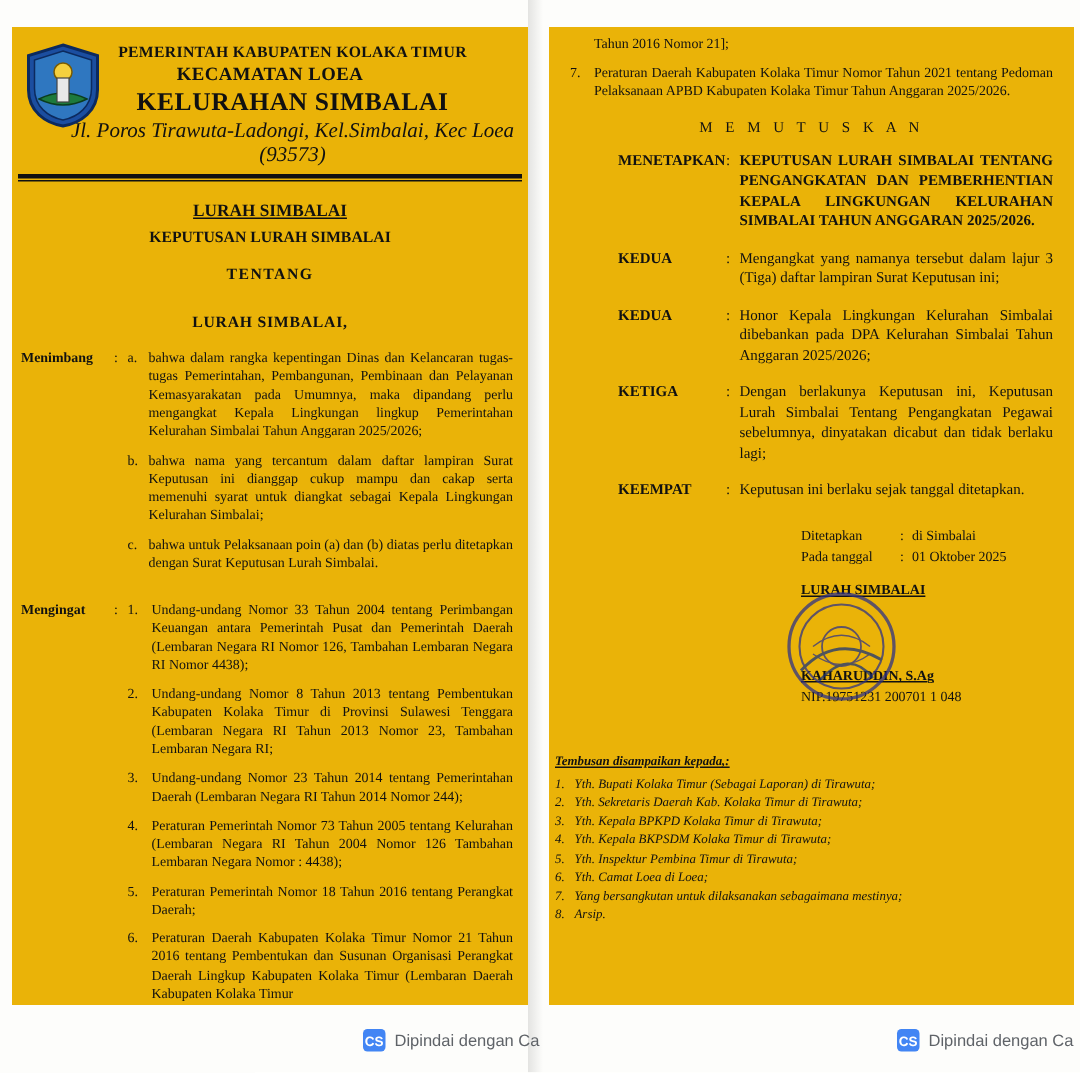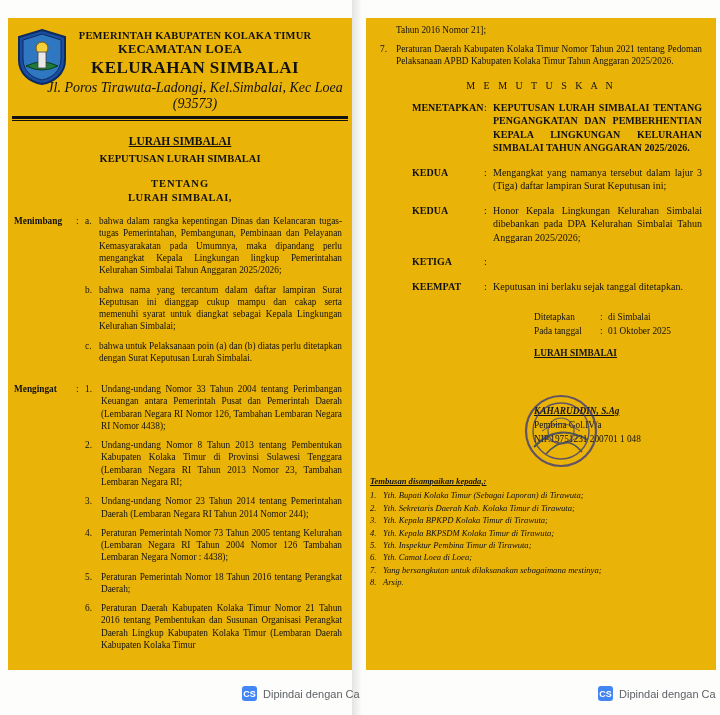--- a/index.html
+++ b/index.html
@@ -77,21 +77,21 @@
     font-size: 10.5px; font-weight: bold; margin-top: 4px; line-height: 1.45;
   }
   .t-tentang {
     font-size: 10.5px; font-weight: bold; margin-top: 12px; letter-spacing: 1px;
   }
   .t-subject {
     font-size: 9.5px; font-weight: bold; margin-top: 9px; line-height: 1.5;
     padding: 0 22px;
   }
   .t-lurah2 {
-    font-size: 10.5px; font-weight: bold; margin-top: 3px; letter-spacing: .5px;
+    font-size: 10.5px; font-weight: bold; margin-top: 21px; letter-spacing: .5px;
   }
 
   
   .clause {
     display: flex;
     margin-top: 12px;
     padding: 0 10px 0 6px;
     font-size: 9.3px;
     line-height: 1.32;
   }
@@ -149,21 +149,21 @@
     font-size: 9.3px;
     line-height: 1.5;
   }
   .sign .row { display: flex; }
   .sign .row .lbl { width: 66px; flex: 0 0 66px; }
   .sign .row .sep { width: 8px; flex: 0 0 8px; }
   .sign-title {
     font-weight: bold; text-decoration: underline; margin-top: 8px;
   }
   .sign-name {
-    font-weight: bold; text-decoration: underline; margin-top: 44px; font-style: italic;
+    font-weight: bold; text-decoration: underline; margin-top: 44px;
   }
   .sign-sub { }
   .stamp {
     position: absolute;
     left: 522px; top: 392px;
     width: 78px; height: 78px;
     opacity: .72;
   }
   .stamp svg { width: 78px; height: 78px; }
 
@@ -325,41 +325,41 @@
         <div class="body">Mengangkat yang namanya tersebut dalam lajur 3 (Tiga) daftar lampiran Surat Keputusan ini;</div>
       </div>
       <div class="dec">
         <div class="kw">KEDUA</div>
         <div class="colon">:</div>
         <div class="body">Honor Kepala Lingkungan Kelurahan Simbalai dibebankan pada DPA Kelurahan Simbalai Tahun Anggaran 2025/2026;</div>
       </div>
       <div class="dec">
         <div class="kw">KETIGA</div>
         <div class="colon">:</div>
+        <div class="body">Dengan berlakunya Keputusan ini, Keputusan Lurah Simbalai Tentang Pengangkatan Pegawai sebelumnya, dinyatakan dicabut dan tidak berlaku lagi;</div>
       </div>
       <div class="dec">
         <div class="kw">KEEMPAT</div>
         <div class="colon">:</div>
         <div class="body">Keputusan ini berlaku sejak tanggal ditetapkan.</div>
       </div>
 
       <div class="sign">
         <div class="row">
           <span class="lbl">Ditetapkan</span>
           <span class="sep">:</span>
           <span>di Simbalai</span>
         </div>
         <div class="row">
           <span class="lbl">Pada tanggal</span>
           <span class="sep">:</span>
           <span>01 Oktober 2025</span>
         </div>
         <div class="sign-title">LURAH SIMBALAI</div>
         <div class="sign-name">KAHARUDDIN, S.Ag</div>
-        <div class="sign-sub">Pembina Gol.IV/a</div>
         <div class="sign-sub">NIP.19751231 200701 1 048</div>
       </div>
 
       <div class="tembusan">
         <div class="head">Tembusan disampaikan kepada,:</div>
         <ol>
           <li>
             <span class="mk">1.</span>
             <span>Yth. Bupati Kolaka Timur (Sebagai Laporan) di Tirawuta;</span>
           </li>

